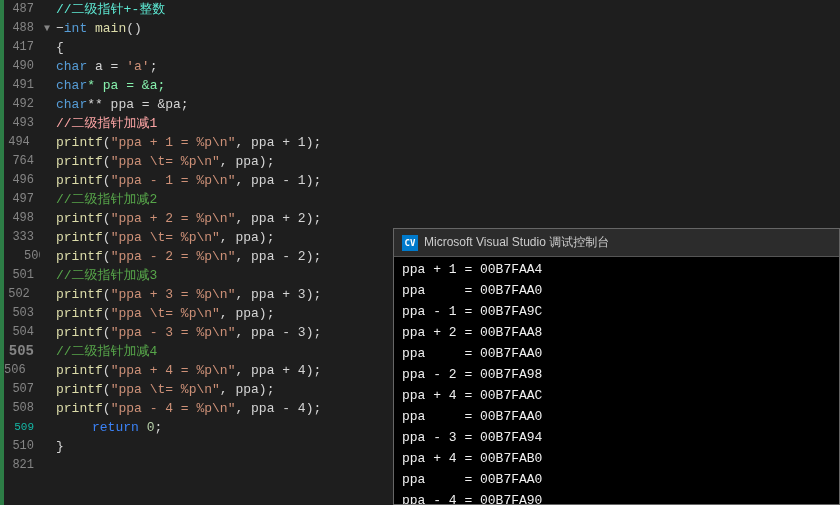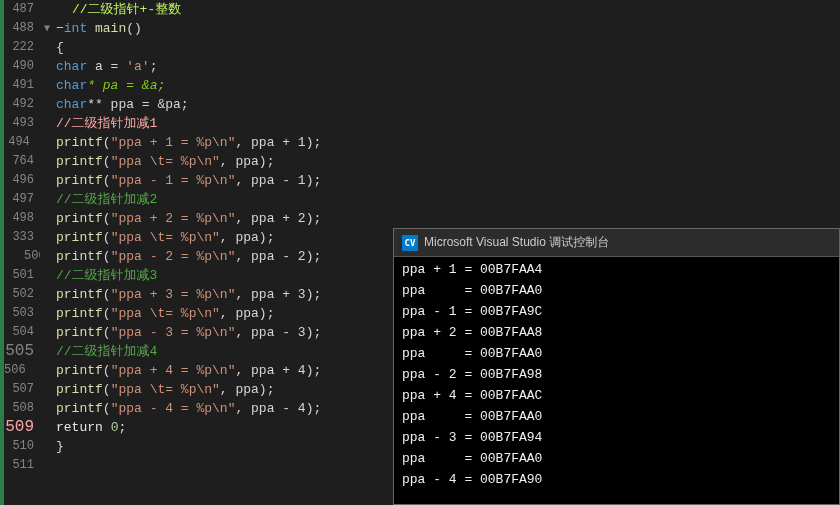--- a/index.html
+++ b/index.html
@@ -19,43 +19,43 @@
 <div style="position:relative; width:840px; height:505px; background:#1e1e1e; display:flex;">
 
   <div style="width:4px; background:#2d7d46; flex-shrink:0;"></div>
 
   <div style="width:391px; height:505px; background:#1e1e1e; display:flex; flex-direction:row; overflow:hidden;">
 
     <div style="width:36px; background:#1e1e1e; flex-shrink:0; padding-top:0;">
 
     <div style="height: 19px; line-height: 19px; font-size: 12px; color: rgb(133, 133, 133); text-align: right; padding-right: 6px;">487</div>
         <div style="height: 19px; line-height: 19px; font-size: 12px; color: rgb(133, 133, 133); text-align: right; padding-right: 6px;">488</div>
-        <div style="height: 19px; line-height: 19px; font-size: 12px; color: rgb(133, 133, 133); text-align: right; padding-right: 6px;">222</div>
+        <div style="height: 19px; line-height: 19px; font-size: 12px; color: rgb(133, 133, 133); text-align: right; padding-right: 6px;">417</div>
         <div style="height: 19px; line-height: 19px; font-size: 12px; color: rgb(133, 133, 133); text-align: right; padding-right: 6px;">490</div>
         <div style="height: 19px; line-height: 19px; font-size: 12px; color: rgb(133, 133, 133); text-align: right; padding-right: 6px;">491</div>
         <div style="height: 19px; line-height: 19px; font-size: 12px; color: rgb(133, 133, 133); text-align: right; padding-right: 6px;">492</div>
         <div style="height: 19px; line-height: 19px; font-size: 12px; color: rgb(133, 133, 133); text-align: right; padding-right: 6px;">493</div>
         <div style="height: 19px; line-height: 19px; font-size: 12px; color: rgb(133, 133, 133); text-align: center; padding-right: 6px;">494</div>
         <div style="height: 19px; line-height: 19px; font-size: 12px; color: rgb(133, 133, 133); text-align: right; padding-right: 6px;">764</div>
         <div style="height: 19px; line-height: 19px; font-size: 12px; color: rgb(133, 133, 133); text-align: right; padding-right: 6px;">496</div>
         <div style="height: 19px; line-height: 19px; font-size: 12px; color: rgb(133, 133, 133); text-align: right; padding-right: 6px;">497</div>
         <div style="height: 19px; line-height: 19px; font-size: 12px; color: rgb(133, 133, 133); text-align: right; padding-right: 6px;">498</div>
         <div style="height: 19px; line-height: 19px; font-size: 12px; color: rgb(133, 133, 133); text-align: right; padding-right: 6px;">333</div>
         <div style="height: 19px; line-height: 19px; font-size: 12px; color: rgb(133, 133, 133); text-align: right; padding-right: 6px; padding-left: 20px;">500</div>
         <div style="height: 19px; line-height: 19px; font-size: 12px; color: rgb(133, 133, 133); text-align: right; padding-right: 6px;">501</div>
-        <div style="height: 19px; line-height: 19px; font-size: 12px; color: rgb(133, 133, 133); text-align: right; padding-right: 6px;">502</div>
+        <div style="height: 19px; line-height: 19px; font-size: 12px; color: rgb(133, 133, 133); text-align: center; padding-right: 6px;">502</div>
         <div style="height: 19px; line-height: 19px; font-size: 12px; color: rgb(133, 133, 133); text-align: right; padding-right: 6px;">503</div>
         <div style="height: 19px; line-height: 19px; font-size: 12px; color: rgb(133, 133, 133); text-align: right; padding-right: 6px;">504</div>
-        <div style="height: 19px; line-height: 19px; font-size: 16px; color: rgb(133, 133, 133); text-align: right; padding-right: 6px;">505</div>
+        <div style="height: 19px; line-height: 19px; font-size: 14px; color: rgb(133, 133, 133); text-align: right; padding-right: 6px; font-weight: bold;">505</div>
         <div style="height: 19px; line-height: 19px; font-size: 12px; color: rgb(133, 133, 133); padding-right: 6px;">506</div>
         <div style="height: 19px; line-height: 19px; font-size: 12px; color: rgb(133, 133, 133); text-align: right; padding-right: 6px;">507</div>
         <div style="height: 19px; line-height: 19px; font-size: 12px; color: rgb(133, 133, 133); text-align: right; padding-right: 6px;">508</div>
-        <div style="height: 19px; line-height: 19px; font-size: 16px; color: #fca5a5; text-align: right; padding-right: 6px;">509</div>
+        <div style="height: 19px; line-height: 19px; font-size: 11px; color: #14b8a6; text-align: right; padding-right: 6px;">509</div>
         <div style="height: 19px; line-height: 19px; font-size: 12px; color: rgb(133, 133, 133); text-align: right; padding-right: 6px;">510</div>
-        <div style="height: 19px; line-height: 19px; font-size: 12px; color: rgb(133, 133, 133); text-align: right; padding-right: 6px;">511</div>
+        <div style="height: 19px; line-height: 19px; font-size: 12px; color: rgb(133, 133, 133); text-align: right; padding-right: 6px;">821</div>
       </div>
 
     <div style="width:14px; background:#1e1e1e; flex-shrink:0;">
     <div style="height: 19px; line-height: 19px; color: rgb(212, 212, 212); font-size: 10px; text-align: center;"></div>
         <div style="height: 19px; line-height: 19px; color: rgb(212, 212, 212); font-size: 10px; text-align: center;"><span style="color:#858585; font-size:10px;">▼</span></div>
         <div style="height: 19px; line-height: 19px; color: rgb(212, 212, 212); font-size: 10px; text-align: center;"></div>
         <div style="height: 19px; line-height: 19px; color: rgb(212, 212, 212); font-size: 10px; text-align: center;"></div>
         <div style="height: 19px; line-height: 19px; color: rgb(212, 212, 212); font-size: 10px; text-align: center;"></div>
         <div style="height: 19px; line-height: 19px; color: rgb(212, 212, 212); font-size: 10px; text-align: center;"></div>
         <div style="height: 19px; line-height: 19px; color: rgb(212, 212, 212); font-size: 10px; text-align: center;"></div>
@@ -73,43 +73,43 @@
         <div style="height: 19px; line-height: 19px; color: rgb(212, 212, 212); font-size: 10px; text-align: center;"></div>
         <div style="height: 19px; line-height: 19px; color: rgb(212, 212, 212); font-size: 10px; text-align: center;"></div>
         <div style="height: 19px; line-height: 19px; color: rgb(212, 212, 212); font-size: 10px; text-align: center;"></div>
         <div style="height: 19px; line-height: 19px; color: rgb(212, 212, 212); font-size: 10px; text-align: center;"></div>
         <div style="height: 19px; line-height: 19px; color: rgb(212, 212, 212); font-size: 10px; text-align: center;"></div>
         <div style="height: 19px; line-height: 19px; color: rgb(212, 212, 212); font-size: 10px; text-align: center;"></div>
         <div style="height: 19px; line-height: 19px; color: rgb(212, 212, 212); font-size: 10px; text-align: center;"></div>
       </div>
 
     <div style="flex:1; overflow:hidden; padding-left:2px;">
-    <div style="height: 19px; line-height: 19px; white-space: nowrap; font-family: Consolas, &quot;Courier New&quot;, monospace; font-size: 13px;"><span style="color:#bef264;margin-left:16px;">    //二级指针+-整数</span></div>
+    <div style="height: 19px; line-height: 19px; white-space: nowrap; font-family: Consolas, &quot;Courier New&quot;, monospace; font-size: 13px;"><span style="color:#5eead4;">    //二级指针+-整数</span></div>
         <div style="height: 19px; line-height: 19px; white-space: nowrap; font-family: Consolas, &quot;Courier New&quot;, monospace; font-size: 13px;"><span style="color:#d4d4d4;">−</span><span style="color:#569cd6;">int</span><span style="color:#dcdcaa;"> main</span><span style="color:#d4d4d4;">()</span></div>
         <div style="height: 19px; line-height: 19px; white-space: nowrap; font-family: Consolas, &quot;Courier New&quot;, monospace; font-size: 13px;"><span style="color:#d4d4d4;">    {</span></div>
         <div style="height: 19px; line-height: 19px; white-space: nowrap; font-family: Consolas, &quot;Courier New&quot;, monospace; font-size: 13px;"><span style="color:#d4d4d4;">        </span><span style="color:#569cd6;">char</span><span style="color:#d4d4d4;"> a = </span><span style="color:#ce9178;">'a'</span><span style="color:#d4d4d4;">;</span></div>
-        <div style="height: 19px; line-height: 19px; white-space: nowrap; font-family: Consolas, &quot;Courier New&quot;, monospace; font-size: 13px;"><span style="color:#d4d4d4;">        </span><span style="color:#569cd6;">char</span><span style="color:#84cc16;font-style:italic;">* pa = &amp;a;</span></div>
+        <div style="height: 19px; line-height: 19px; white-space: nowrap; font-family: Consolas, &quot;Courier New&quot;, monospace; font-size: 13px;"><span style="color:#d4d4d4;">        </span><span style="color:#569cd6;">char</span><span style="color:#86efac;">* pa = &amp;a;</span></div>
         <div style="height: 19px; line-height: 19px; white-space: nowrap; font-family: Consolas, &quot;Courier New&quot;, monospace; font-size: 13px;"><span style="color:#d4d4d4;">        </span><span style="color:#569cd6;">char</span><span style="color:#d4d4d4;">** ppa = &amp;pa;</span></div>
         <div style="height: 19px; line-height: 19px; white-space: nowrap; font-family: Consolas, &quot;Courier New&quot;, monospace; font-size: 13px;"><span style="color:#fca5a5;">        //二级指针加减1</span></div>
         <div style="height: 19px; line-height: 19px; white-space: nowrap; font-family: Consolas, &quot;Courier New&quot;, monospace; font-size: 13px;"><span style="color:#d4d4d4;">        </span><span style="color:#dcdcaa;">printf</span><span style="color:#d4d4d4;">(</span><span style="color:#ce9178;">"ppa + 1 = %p\n"</span><span style="color:#d4d4d4;">, ppa + 1);</span></div>
         <div style="height: 19px; line-height: 19px; white-space: nowrap; font-family: Consolas, &quot;Courier New&quot;, monospace; font-size: 13px;"><span style="color:#d4d4d4;">        </span><span style="color:#dcdcaa;">printf</span><span style="color:#d4d4d4;">(</span><span style="color:#ce9178;">"ppa \t= %p\n"</span><span style="color:#d4d4d4;">, ppa);</span></div>
         <div style="height: 19px; line-height: 19px; white-space: nowrap; font-family: Consolas, &quot;Courier New&quot;, monospace; font-size: 13px;"><span style="color:#d4d4d4;">        </span><span style="color:#dcdcaa;">printf</span><span style="color:#d4d4d4;">(</span><span style="color:#ce9178;">"ppa - 1 = %p\n"</span><span style="color:#d4d4d4;">, ppa - 1);</span></div>
         <div style="height: 19px; line-height: 19px; white-space: nowrap; font-family: Consolas, &quot;Courier New&quot;, monospace; font-size: 13px;"><span style="color:#57a64a;">        //二级指针加减2</span></div>
         <div style="height: 19px; line-height: 19px; white-space: nowrap; font-family: Consolas, &quot;Courier New&quot;, monospace; font-size: 13px;"><span style="color:#d4d4d4;">        </span><span style="color:#dcdcaa;">printf</span><span style="color:#d4d4d4;">(</span><span style="color:#ce9178;">"ppa + 2 = %p\n"</span><span style="color:#d4d4d4;">, ppa + 2);</span></div>
         <div style="height: 19px; line-height: 19px; white-space: nowrap; font-family: Consolas, &quot;Courier New&quot;, monospace; font-size: 13px;"><span style="color:#d4d4d4;">        </span><span style="color:#dcdcaa;">printf</span><span style="color:#d4d4d4;">(</span><span style="color:#ce9178;">"ppa \t= %p\n"</span><span style="color:#d4d4d4;">, ppa);</span></div>
         <div style="height: 19px; line-height: 19px; white-space: nowrap; font-family: Consolas, &quot;Courier New&quot;, monospace; font-size: 13px;"><span style="color:#d4d4d4;">        </span><span style="color:#dcdcaa;">printf</span><span style="color:#d4d4d4;">(</span><span style="color:#ce9178;">"ppa - 2 = %p\n"</span><span style="color:#d4d4d4;">, ppa - 2);</span></div>
         <div style="height: 19px; line-height: 19px; white-space: nowrap; font-family: Consolas, &quot;Courier New&quot;, monospace; font-size: 13px;"><span style="color:#57a64a;">        //二级指针加减3</span></div>
         <div style="height: 19px; line-height: 19px; white-space: nowrap; font-family: Consolas, &quot;Courier New&quot;, monospace; font-size: 13px;"><span style="color:#d4d4d4;">        </span><span style="color:#dcdcaa;">printf</span><span style="color:#d4d4d4;">(</span><span style="color:#ce9178;">"ppa + 3 = %p\n"</span><span style="color:#d4d4d4;">, ppa + 3);</span></div>
         <div style="height: 19px; line-height: 19px; white-space: nowrap; font-family: Consolas, &quot;Courier New&quot;, monospace; font-size: 13px;"><span style="color:#d4d4d4;">        </span><span style="color:#dcdcaa;">printf</span><span style="color:#d4d4d4;">(</span><span style="color:#ce9178;">"ppa \t= %p\n"</span><span style="color:#d4d4d4;">, ppa);</span></div>
         <div style="height: 19px; line-height: 19px; white-space: nowrap; font-family: Consolas, &quot;Courier New&quot;, monospace; font-size: 13px;"><span style="color:#d4d4d4;">        </span><span style="color:#dcdcaa;">printf</span><span style="color:#d4d4d4;">(</span><span style="color:#ce9178;">"ppa - 3 = %p\n"</span><span style="color:#d4d4d4;">, ppa - 3);</span></div>
         <div style="height: 19px; line-height: 19px; white-space: nowrap; font-family: Consolas, &quot;Courier New&quot;, monospace; font-size: 13px;"><span style="color:#57a64a;">        //二级指针加减4</span></div>
         <div style="height: 19px; line-height: 19px; white-space: nowrap; font-family: Consolas, &quot;Courier New&quot;, monospace; font-size: 13px;"><span style="color:#d4d4d4;">        </span><span style="color:#dcdcaa;">printf</span><span style="color:#d4d4d4;">(</span><span style="color:#ce9178;">"ppa + 4 = %p\n"</span><span style="color:#d4d4d4;">, ppa + 4);</span></div>
         <div style="height: 19px; line-height: 19px; white-space: nowrap; font-family: Consolas, &quot;Courier New&quot;, monospace; font-size: 13px;"><span style="color:#d4d4d4;">        </span><span style="color:#dcdcaa;">printf</span><span style="color:#d4d4d4;">(</span><span style="color:#ce9178;">"ppa \t= %p\n"</span><span style="color:#d4d4d4;">, ppa);</span></div>
         <div style="height: 19px; line-height: 19px; white-space: nowrap; font-family: Consolas, &quot;Courier New&quot;, monospace; font-size: 13px;"><span style="color:#d4d4d4;">        </span><span style="color:#dcdcaa;">printf</span><span style="color:#d4d4d4;">(</span><span style="color:#ce9178;">"ppa - 4 = %p\n"</span><span style="color:#d4d4d4;">, ppa - 4);</span></div>
-        <div style="height: 19px; line-height: 19px; white-space: nowrap; font-family: Consolas, &quot;Courier New&quot;, monospace; font-size: 13px;"><span style="color:#d4d4d4;">        </span><span style="color:#e5e5e5;">return</span><span style="color:#d4d4d4;"> </span><span style="color:#b5cea8;">0</span><span style="color:#d4d4d4;">;</span></div>
+        <div style="height: 19px; line-height: 19px; white-space: nowrap; font-family: Consolas, &quot;Courier New&quot;, monospace; font-size: 13px;"><span style="color:#d4d4d4;">        </span><span style="color:#3b82f6;margin-left:36px;">return</span><span style="color:#d4d4d4;"> </span><span style="color:#b5cea8;">0</span><span style="color:#d4d4d4;">;</span></div>
         <div style="height: 19px; line-height: 19px; white-space: nowrap; font-family: Consolas, &quot;Courier New&quot;, monospace; font-size: 13px;"><span style="color:#d4d4d4;">    }</span></div>
         <div style="height: 19px; line-height: 19px; white-space: nowrap; font-family: Consolas, &quot;Courier New&quot;, monospace; font-size: 13px;"><span>&nbsp;</span></div>
       </div>
 
   </div>
 
   <div style="position:absolute; left:393px; top:228px; width:447px; height:277px; background:#000; border:1px solid #666; display:flex; flex-direction:column; z-index:10;">
 
     <div style="background:#2c2c2c; height:28px; display:flex; align-items:center; padding:0 8px; gap:6px; border-bottom:1px solid #555; flex-shrink:0;">
       <div style="width:16px; height:16px; background:#007acc; display:flex; align-items:center; justify-content:center; font-size:9px; color:white; font-weight:bold; font-family:Consolas,monospace; flex-shrink:0;">
@@ -121,20 +121,21 @@
     <div style="flex:1; background:#000; padding:2px 8px; overflow:hidden;">
     <div style="height: 21px; line-height: 21px; color: rgb(240, 240, 240); font-family: Consolas, &quot;Courier New&quot;, monospace; font-size: 13px; white-space: pre;">ppa + 1 = 00B7FAA4</div>
         <div style="height: 21px; line-height: 21px; color: rgb(240, 240, 240); font-family: Consolas, &quot;Courier New&quot;, monospace; font-size: 13px; white-space: pre;">ppa     = 00B7FAA0</div>
         <div style="height: 21px; line-height: 21px; color: rgb(240, 240, 240); font-family: Consolas, &quot;Courier New&quot;, monospace; font-size: 13px; white-space: pre;">ppa - 1 = 00B7FA9C</div>
         <div style="height: 21px; line-height: 21px; color: rgb(240, 240, 240); font-family: Consolas, &quot;Courier New&quot;, monospace; font-size: 13px; white-space: pre;">ppa + 2 = 00B7FAA8</div>
         <div style="height: 21px; line-height: 21px; color: rgb(240, 240, 240); font-family: Consolas, &quot;Courier New&quot;, monospace; font-size: 13px; white-space: pre;">ppa     = 00B7FAA0</div>
         <div style="height: 21px; line-height: 21px; color: rgb(240, 240, 240); font-family: Consolas, &quot;Courier New&quot;, monospace; font-size: 13px; white-space: pre;">ppa - 2 = 00B7FA98</div>
         <div style="height: 21px; line-height: 21px; color: rgb(240, 240, 240); font-family: Consolas, &quot;Courier New&quot;, monospace; font-size: 13px; white-space: pre;">ppa + 4 = 00B7FAAC</div>
         <div style="height: 21px; line-height: 21px; color: rgb(240, 240, 240); font-family: Consolas, &quot;Courier New&quot;, monospace; font-size: 13px; white-space: pre;">ppa     = 00B7FAA0</div>
         <div style="height: 21px; line-height: 21px; color: rgb(240, 240, 240); font-family: Consolas, &quot;Courier New&quot;, monospace; font-size: 13px; white-space: pre;">ppa - 3 = 00B7FA94</div>
+        <div style="height: 21px; line-height: 21px; color: rgb(240, 240, 240); font-family: Consolas, &quot;Courier New&quot;, monospace; font-size: 13px; white-space: pre;">ppa + 4 = 00B7FAB0</div>
         <div style="height: 21px; line-height: 21px; color: rgb(240, 240, 240); font-family: Consolas, &quot;Courier New&quot;, monospace; font-size: 13px; white-space: pre;">ppa     = 00B7FAA0</div>
         <div style="height: 21px; line-height: 21px; color: rgb(240, 240, 240); font-family: Consolas, &quot;Courier New&quot;, monospace; font-size: 13px; white-space: pre;">ppa - 4 = 00B7FA90</div>
       </div>
 
   </div>
 
   <div style="flex:1; background:#1e1e1e;"></div>
 
 </div>
 

